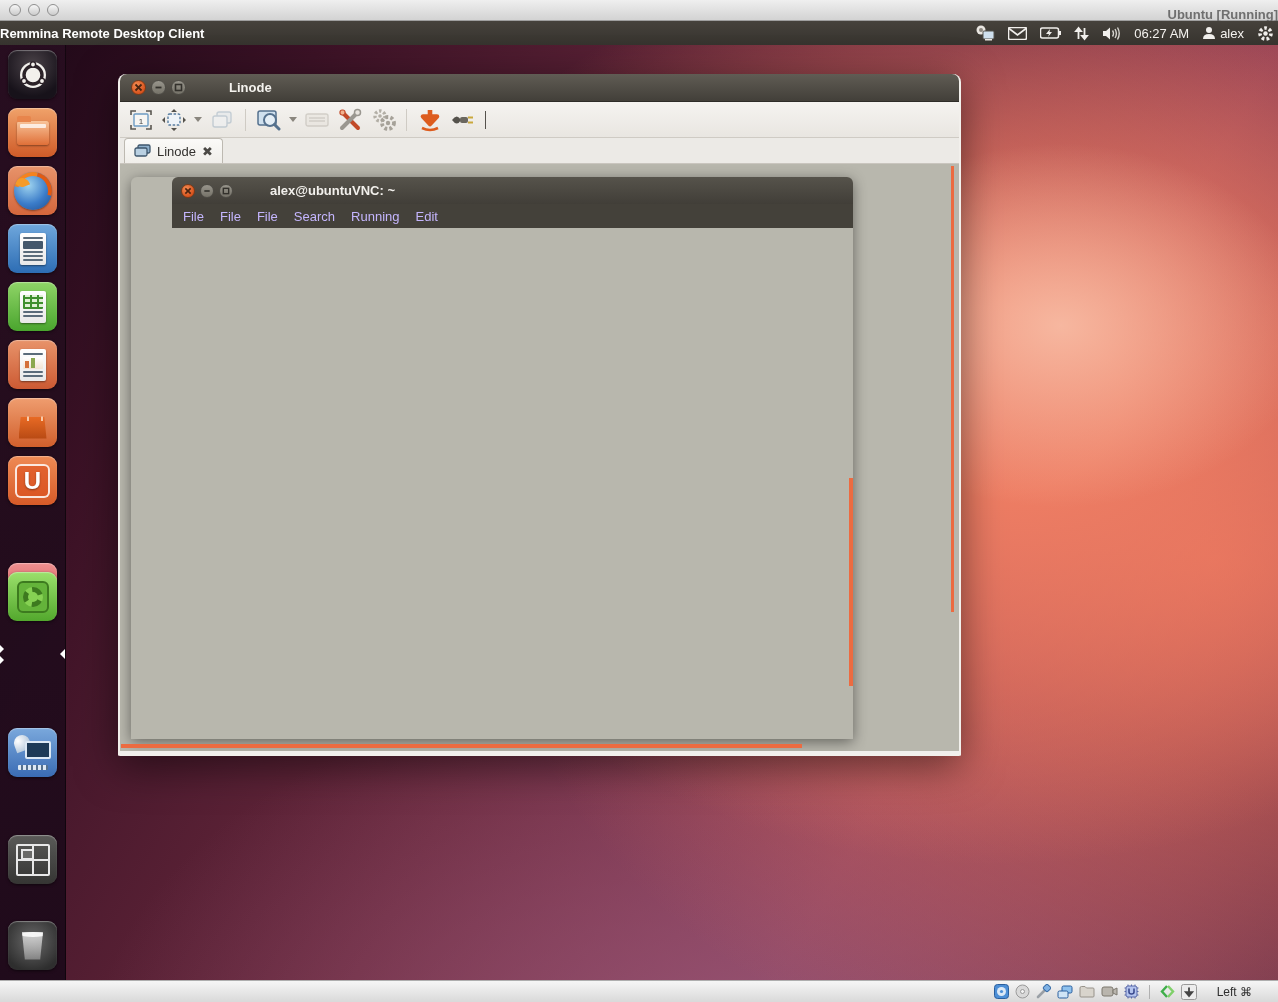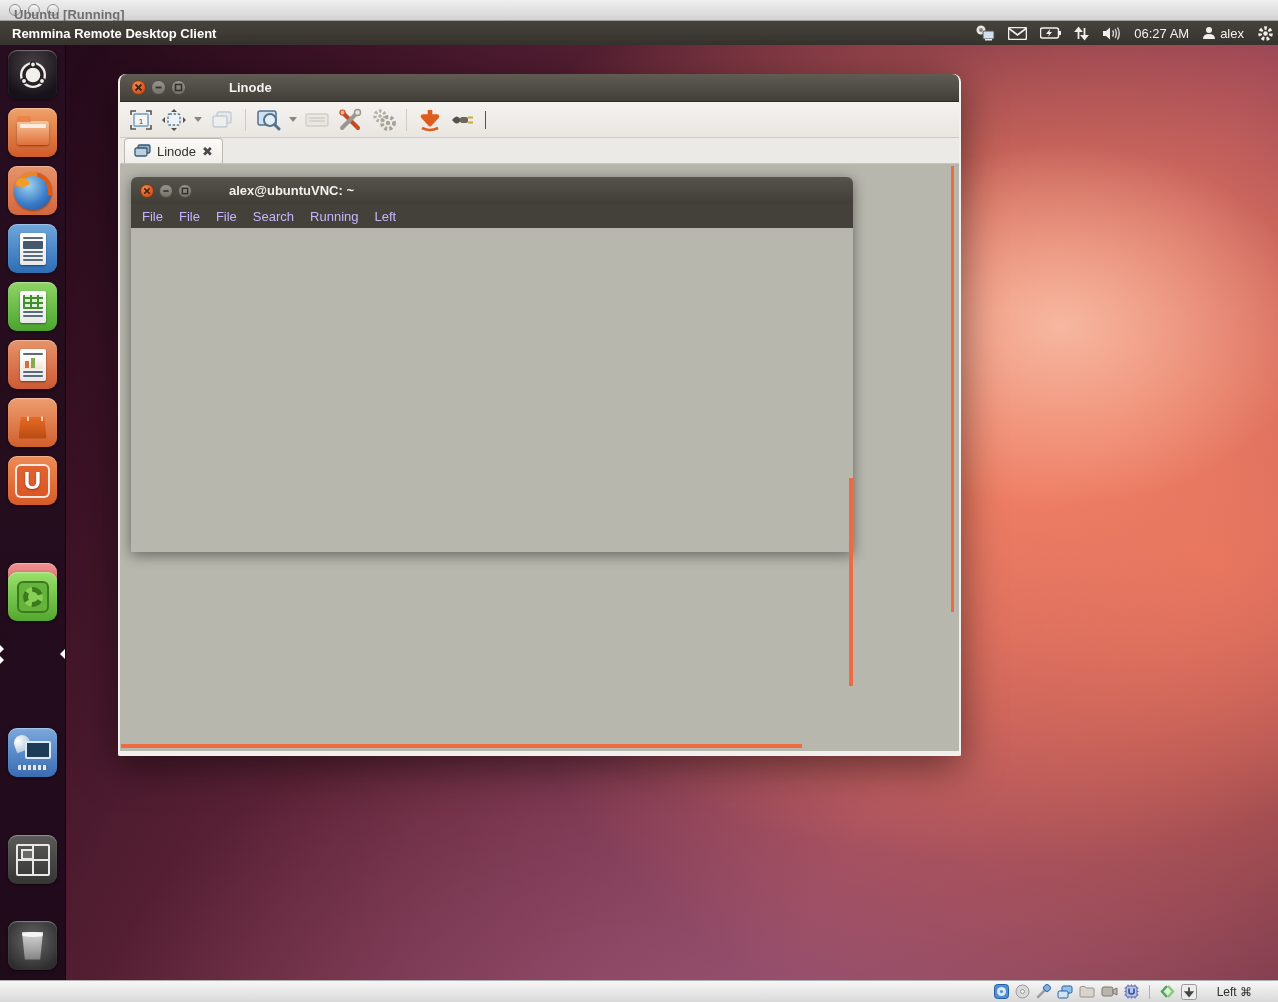--- a/index.html
+++ b/index.html
@@ -9,30 +9,30 @@
   
   #vm-titlebar{
     position:absolute; top:0; left:0; width:1278px; height:21px;
     background:linear-gradient(#efefef,#d3d3d3);
     border-bottom:1px solid #9f9f9f;
     display:flex; align-items:center;
   }
   .traffic-lights{ display:flex; gap:7px; margin-left:9px; }
   .traffic{ width:12px; height:12px; border-radius:50%;
     background:linear-gradient(#f7f7f7,#cbcbcb); border:1px solid #8f8f8f; }
-  #vm-title{ position:absolute; left:14px; right:0; text-align:left;
+  #vm-title{ position:absolute; left:4px; right:0; text-align:right;
     font-size:13px; font-weight:bold; color:#6f6f6f;margin-top:8px; }
 
   
   #unity-panel{
     position:absolute; top:21px; left:0; width:1278px; height:24px;
     background:linear-gradient(#46423c,#36332e);
     display:flex; align-items:center; color:#f1efec;
   }
-  #panel-app-title{ font-size:13px; font-weight:bold; margin-left:12px; color:#fff; }
+  #panel-app-title{ font-size:13px; font-weight:bold; margin-left:0; color:#fff; }
   #panel-right{ position:absolute; right:4px; top:0; height:24px;
     display:flex; align-items:center; gap:13px; }
   .ind{ display:flex; align-items:center; gap:4px; }
   .ind svg{ display:block; }
   #panel-time,#panel-user{ font-size:13px; color:#f4f2ef; }
 
   
   #desktop{
     position:absolute; top:45px; left:0; width:1278px; height:935px;
     background:
@@ -184,23 +184,24 @@
   #remote-area{
     position:relative; width:839px; height:587px; background:#b8b7ad; overflow:hidden;
   }
   .artifact{ position:absolute; background:#ec6b41; }
   #artifact-right{ left:831px; top:2px; width:3px; height:446px; }
   #artifact-term-right{ left:729px; top:314px; width:4px; height:208px; }
   #artifact-bottom{ left:1px; top:580px; width:681px; height:4px; }
 
   
   #terminal-window{
-    position:absolute; left:11px; top:13px; width:722px; height:375px;
+    position:absolute; left:11px; top:13px; width:722px; height:562px;
     border-radius:6px 6px 0 0;
     box-shadow:0 3px 14px rgba(0,0,0,.45);
+    padding-left:41px;
   }
   #terminal-titlebar{
     height:27px; border-radius:6px 6px 0 0;
     background:linear-gradient(#56534b,#413e38);
     display:flex; align-items:center;
   }
   #terminal-buttons{ display:flex; margin-left:9px; }
   #terminal-title{ font-size:13px; font-weight:bold; color:#f2f0ec; margin-left:32px; }
   #terminal-menubar{
     height:24px; background:#44413a;
@@ -489,21 +490,21 @@
             </span>
           </div>
           <span id="terminal-title">alex@ubuntuVNC: ~</span>
         </div>
         <div id="terminal-menubar">
           <span class="menu-item">File</span>
           <span class="menu-item">File</span>
           <span class="menu-item">File</span>
           <span class="menu-item">Search</span>
           <span class="menu-item">Running</span>
-          <span class="menu-item">Left</span>
+          <span class="menu-item">Edit</span>
         </div>
       </div>
 
       <div class="artifact" id="artifact-right"></div>
       <div class="artifact" id="artifact-term-right"></div>
       <div class="artifact" id="artifact-bottom"></div>
     </div>
   </div>
 </div>
 

